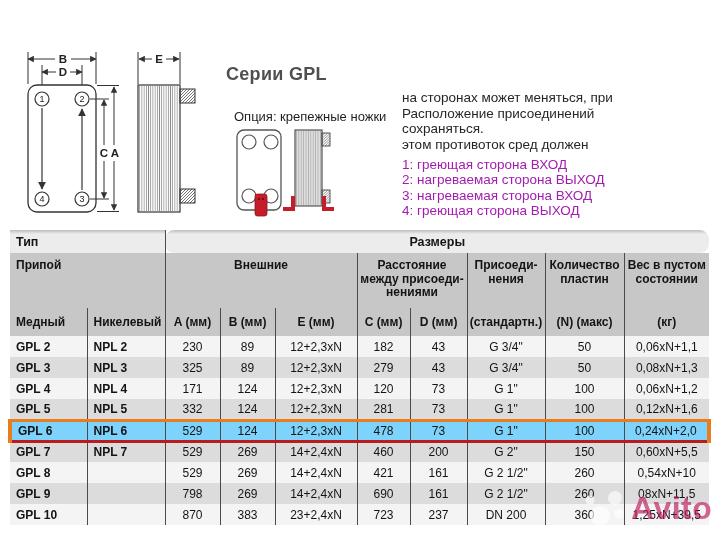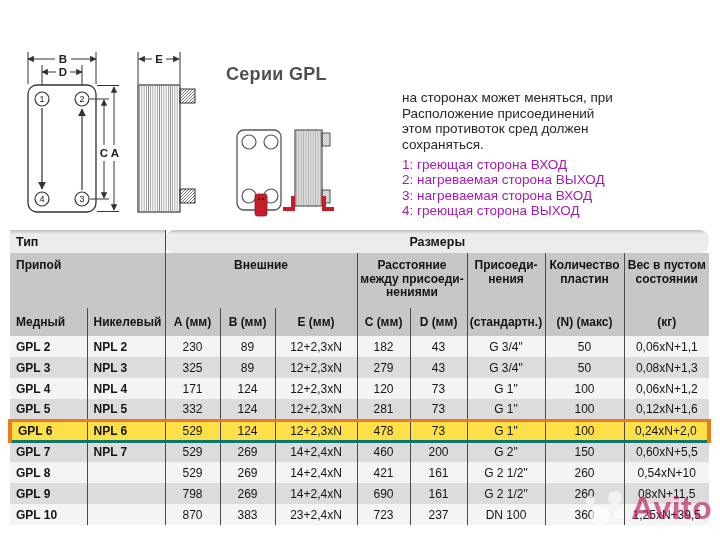--- a/index.html
+++ b/index.html
@@ -24,21 +24,21 @@
   .row-type th.ctr { text-align:center; padding-left:0;border-radius:9px; }
   .row-group th { background:#c7c7c7; height:55px; font-weight:bold; font-size:12px; line-height:13.5px;
                   vertical-align:top; padding-top:6px; text-align:center; }
   .row-group th.lft { text-align:left; padding-left:6px; }
   .row-units th { background:#c7c7c7; height:28px; font-weight:bold; font-size:12px; vertical-align:middle; }
   .row-units th.lft { text-align:left; padding-left:6px; }
   .dtable td { height:21px; text-align:center; vertical-align:middle; }
   .dtable td.lft { text-align:left; padding-left:6px;font-weight:bold; }
   tr.w td { background:#f4f4f4; }
   tr.g td { background:#dcdcdc; }
-  tr.hl td { background:#fde047; border-top:3px solid #e87c1e; border-bottom:3px solid #0f766e; }
+  tr.hl td { background:#7dd3fc; border-top:3px solid #e87c1e; border-bottom:3px solid #b91c1c; }
   tr.hl td:first-child { border-left:4px solid #e87c1e; }
   tr.hl td:last-child  { border-right:4px solid #e87c1e; }
 
   .watermark { position:absolute; left:582px; top:487px; display:flex; align-items:center; gap:3px;
                opacity:.65; color:#be185d; z-index:5; }
   .wm-text { font-size:32px; font-weight:bold; letter-spacing:.5px; }
 </style>
 </head>
 <body>
 
@@ -102,20 +102,21 @@
     </g>
     <g fill="#222" font-size="9" text-anchor="middle">
       <text x="42" y="102">1</text>
       <text x="82" y="102">2</text>
       <text x="42" y="202">4</text>
       <text x="82" y="202">3</text>
     </g>
   </svg>
 
   <div class="title">Серии GPL</div>
+  <div class="option-label">Опция: крепежные ножки</div>
 
   <svg style="position:absolute;left:228px;top:126px;width:112px;height:96px" viewBox="0 0 112 96">
     <defs>
       <pattern id="vh2" width="2.4" height="4" patternUnits="userSpaceOnUse">
         <path d="M1.2,0 V4" stroke="#b0b0b0" stroke-width="1"></path>
       </pattern>
       <pattern id="dh2" width="2.6" height="2.6" patternUnits="userSpaceOnUse">
         <path d="M0,2.6 l2.6,-2.6" stroke="#777" stroke-width="0.8"></path>
       </pattern>
     </defs>
@@ -137,22 +138,22 @@
     <rect x="94" y="64" width="8" height="13" fill="url(#dh2)" stroke="#444" stroke-width="0.9"></rect>
     <g fill="#c41e2a">
       <path d="M63,70 h4 v15 h-12 v-4 h8 z"></path>
       <path d="M94,70 h4 v11 h8 v4 h-12 z"></path>
     </g>
   </svg>
 
   <div class="note">
     <div>на сторонах может меняться, при</div>
     <div>Расположение присоединений</div>
+    <div>сохраняться.</div>
     <div>этом противоток сред должен</div>
-    <div>сохраняться.</div>
   </div>
 
   <div class="legend">
     <div>1: греющая сторона ВХОД</div>
     <div>2: нагреваемая сторона ВЫХОД</div>
     <div>3: нагреваемая сторона ВХОД</div>
     <div>4: греющая сторона ВЫХОД</div>
   </div>
 
   <table class="dtable">
@@ -290,21 +291,21 @@
       <td>08xN+11,5</td>
     </tr>
     <tr class="w">
       <td class="lft">GPL 10</td>
       <td class="lft"></td>
       <td>870</td>
       <td>383</td>
       <td>23+2,4xN</td>
       <td>723</td>
       <td>237</td>
-      <td>DN 100</td>
+      <td>DN 200</td>
       <td>360</td>
       <td>1,25xN+39,5</td>
     </tr>
   </tbody>
     </table>
 
   <div class="watermark">
     <svg width="46" height="42" viewBox="0 0 46 42">
       <circle cx="8" cy="13" r="4.5" fill="#fff"></circle>
       <circle cx="18" cy="29" r="10" fill="#fff"></circle>

